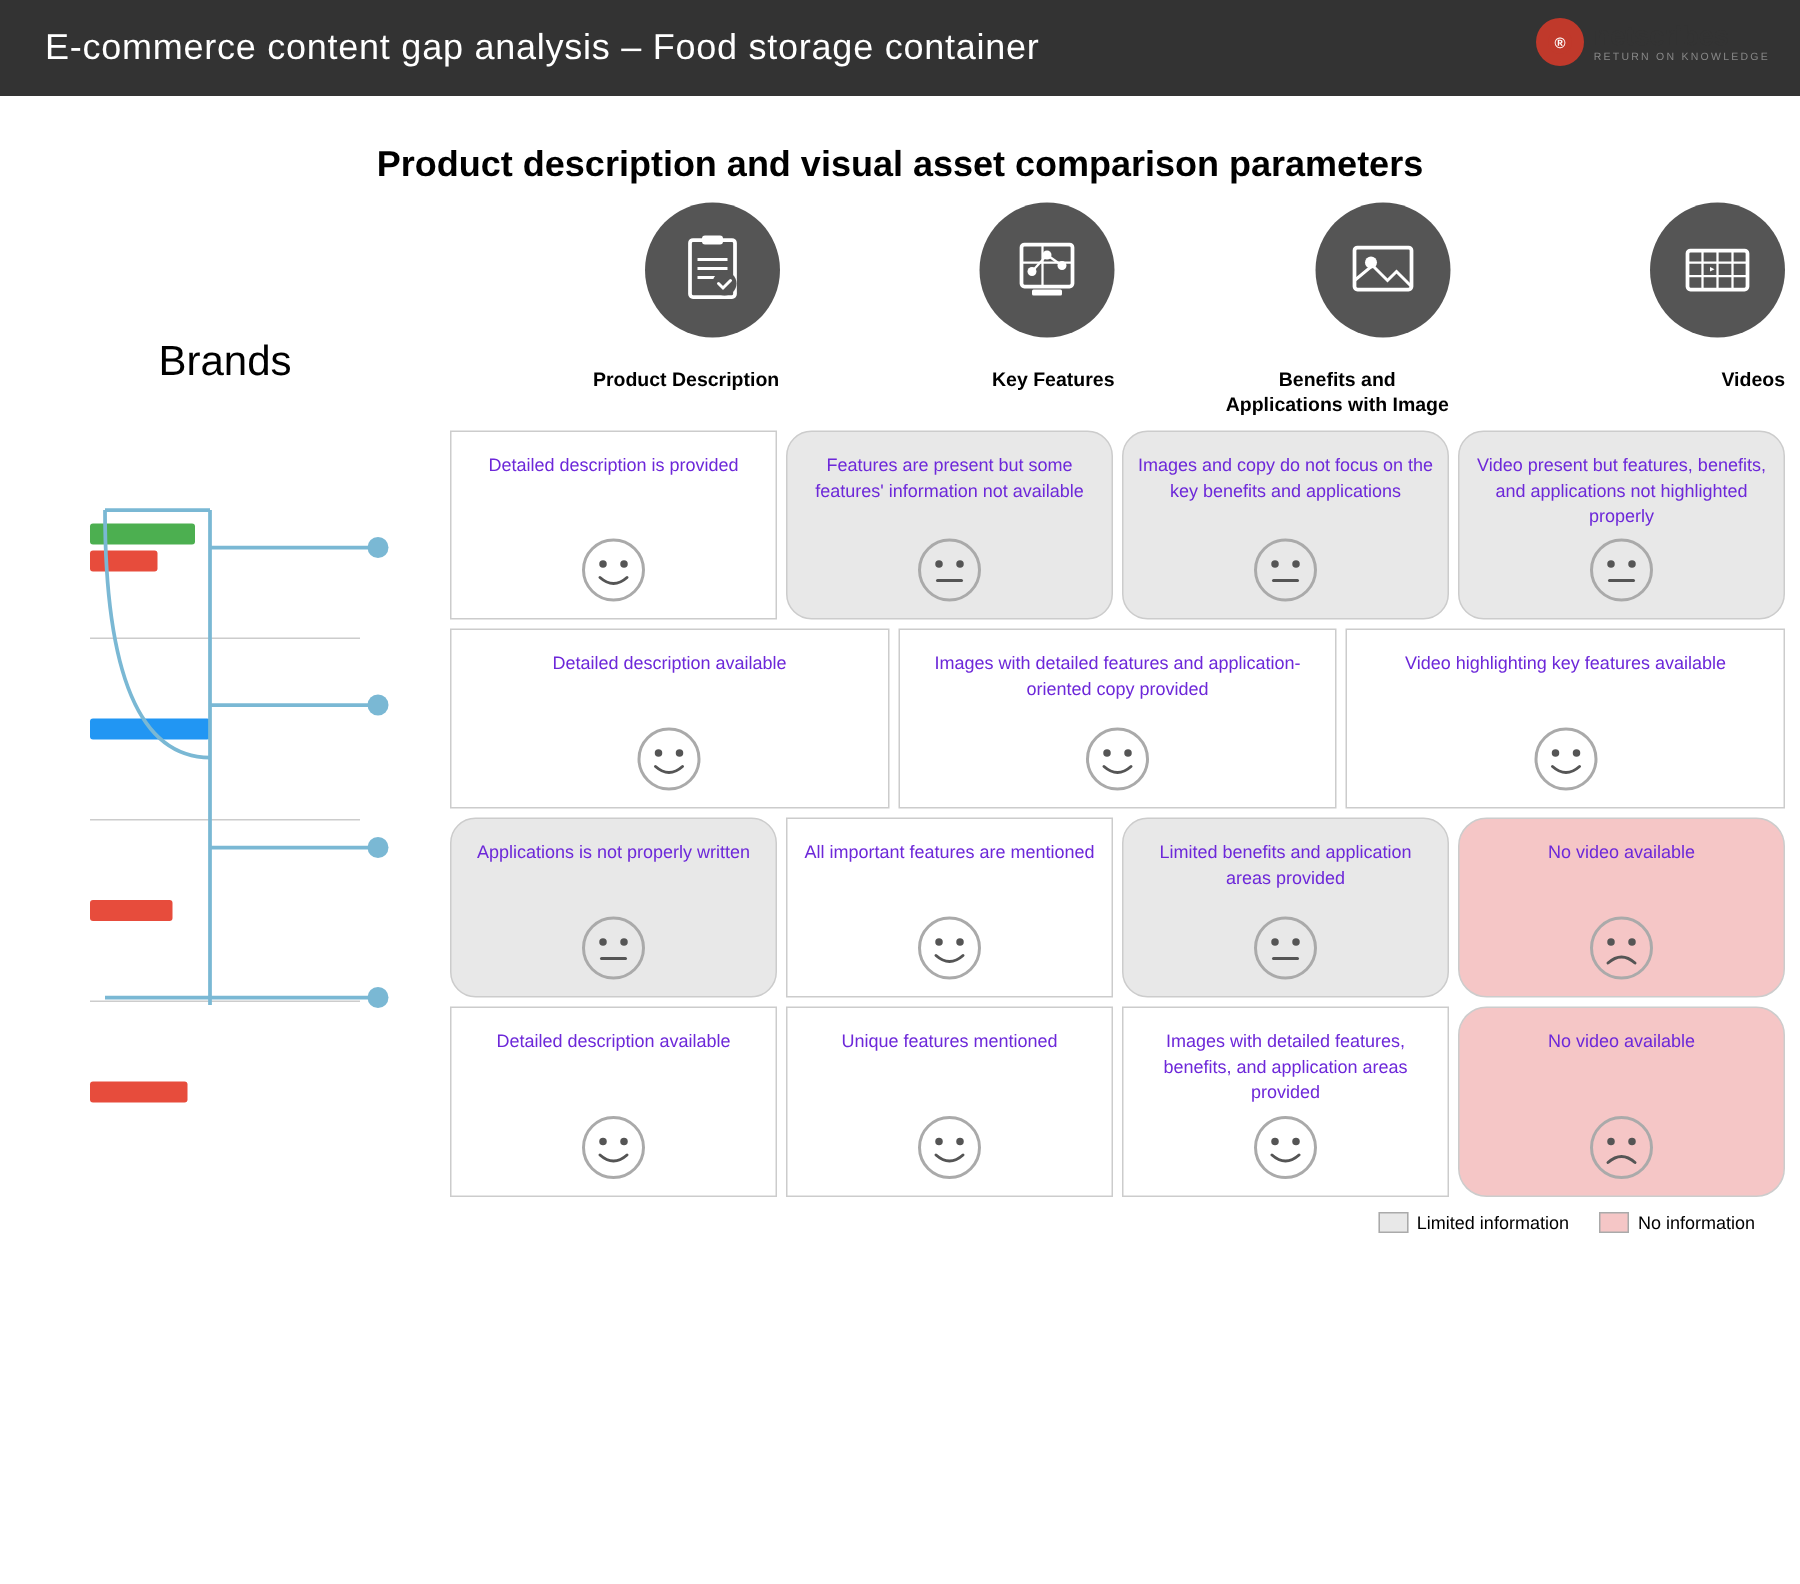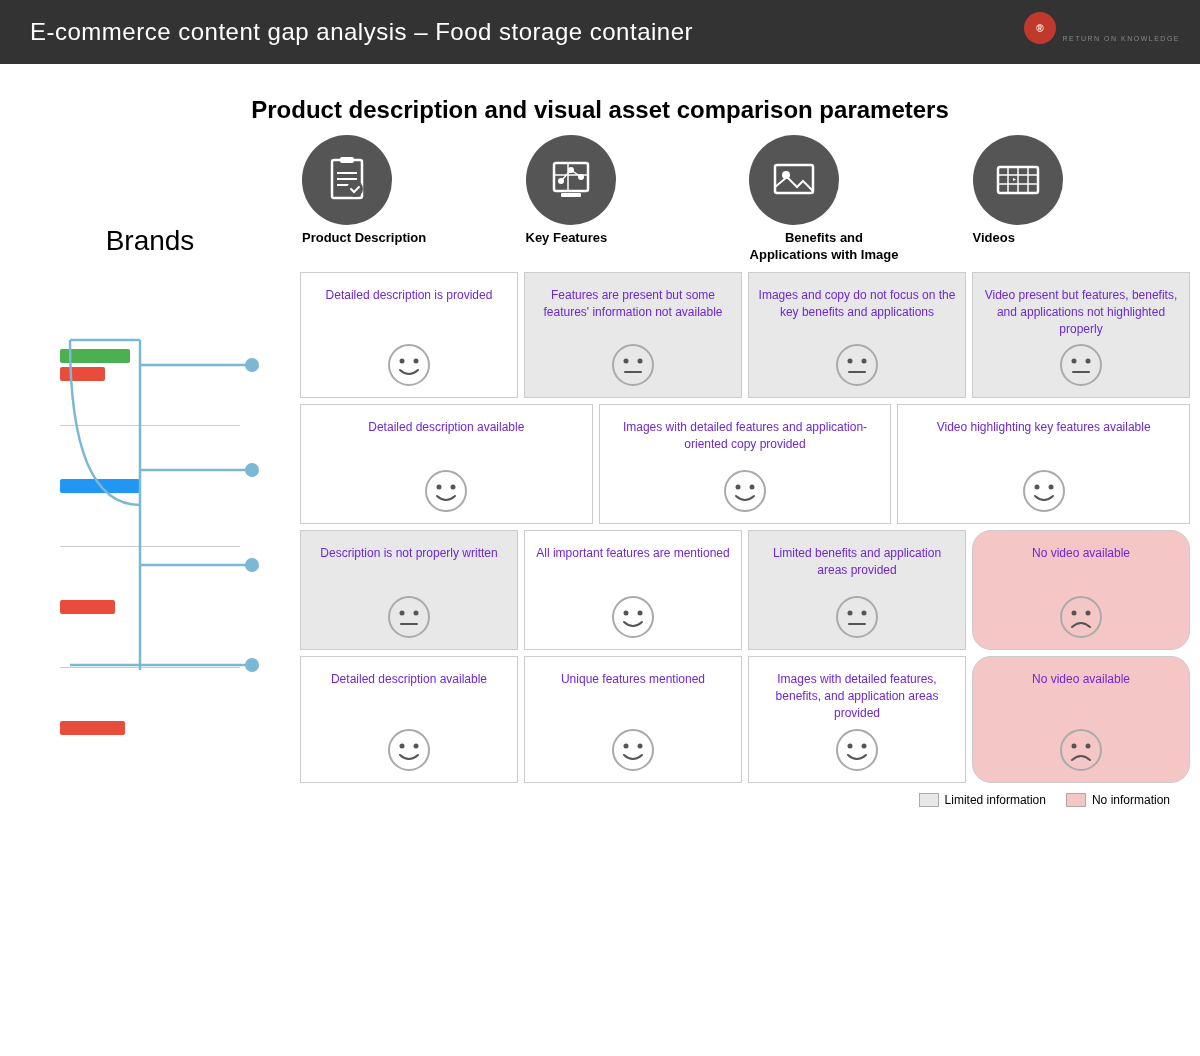--- a/index.html
+++ b/index.html
@@ -14,33 +14,33 @@
 
     .main-area { display: flex; padding: 0 10px 20px; position: relative; }
 
     .brands-side { width: 280px; flex-shrink: 0; position: relative; display: flex; flex-direction: column; align-items: flex-end; padding-right: 10px; margin-top: 120px; }
 
     .brands-title { font-size: 28px; font-weight: normal; text-align: center; margin-bottom: 20px; position: absolute; top: -30px; left: 50%; transform: translateX(-50%); white-space: nowrap; }
 
     .grid-area { flex: 1; display: flex; flex-direction: column; margin-left: 10px; }
 
     .col-headers { display: flex; gap: 6px; margin-bottom: 8px; padding-left: 2px; }
-    .col-header { flex: 1; display: flex; flex-direction: column; align-items: flex-start; gap: 5px; }
+    .col-header { flex: 1; display: flex; flex-direction: column; align-items: flex-end; gap: 20px; }
 
     .header-icon-circle { width: 90px; height: 90px; background: #555; border-radius: 50%; display: flex; align-items: center; justify-content: center; }
     .header-icon-circle svg { width: 50px; height: 50px; fill: #fff; }
 
     .col-header-label { font-size: 13px; font-weight: bold; text-align: center; line-height: 1.3; max-width: 150px; }
 
     .rows-container { display: flex; flex-direction: column; gap: 6px; }
 
     .row { display: flex; gap: 6px; }
 
     .cell { flex: 1; border: 1px solid #ccc; display: flex; flex-direction: column; align-items: center; justify-content: space-between; padding: 10px 8px; min-height: 120px; background: #fff; }
-    .cell.gray-bg { background: #e8e8e8; }
+    .cell.gray-bg { background: #e8e8e8; border-radius: 17px; }
     .cell.pink-bg { background: #f5c6c6; border-radius: 19px; }
 
     .cell-text { font-size: 12px; text-align: center; line-height: 1.4; color: #6d28d9; flex: 1; display: flex; align-items: flex-start; justify-content: center; padding-top: 4px; }
 
     .legend { display: flex; align-items: center; gap: 20px; justify-content: flex-end; padding: 10px 20px 0; font-size: 12px; }
     .legend-item { display: flex; align-items: center; gap: 6px; }
     .legend-box { width: 20px; height: 14px; border: 1px solid #aaa; }
     .legend-box.gray { background: #e8e8e8; }
     .legend-box.pink { background: #f5c6c6; }
 
@@ -251,21 +251,21 @@
             <circle cx="22" cy="22" r="20" fill="none" stroke="#aaa" stroke-width="2"></circle>
             <circle cx="15" cy="18" r="2.5" fill="#555"></circle>
             <circle cx="29" cy="18" r="2.5" fill="#555"></circle>
             <path d="M13 27 Q22 35 31 27" stroke="#555" stroke-width="2" fill="none" stroke-linecap="round"></path>
           </svg>
         </div>
       </div>
 
       <div class="row">
         <div class="cell gray-bg">
-          <div class="cell-text">Description is not properly written</div>
+          <div class="cell-text">Applications is not properly written</div>
           <svg class="face" viewBox="0 0 44 44">
             <circle cx="22" cy="22" r="20" fill="none" stroke="#aaa" stroke-width="2"></circle>
             <circle cx="15" cy="18" r="2.5" fill="#555"></circle>
             <circle cx="29" cy="18" r="2.5" fill="#555"></circle>
             <line x1="14" y1="29" x2="30" y2="29" stroke="#555" stroke-width="2" stroke-linecap="round"></line>
           </svg>
         </div>
         <div class="cell">
           <div class="cell-text">All important features are mentioned</div>
           <svg class="face" viewBox="0 0 44 44">

